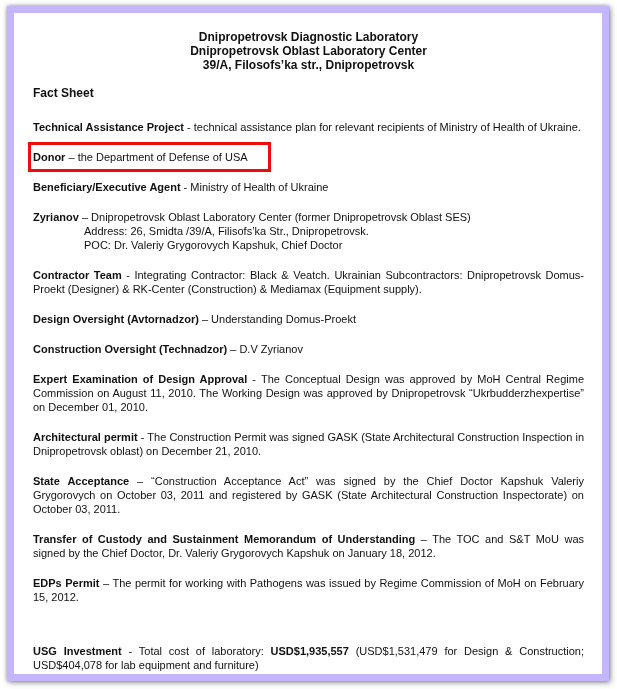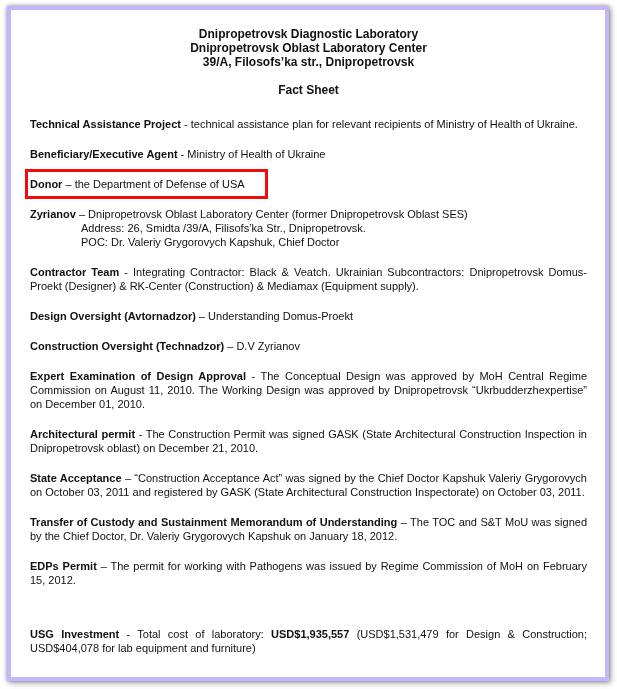--- a/index.html
+++ b/index.html
@@ -17,32 +17,32 @@
     overflow: hidden;
   }
   .page {
     position: absolute;
     left: 7px;
     top: 6px;
     width: 602px;
     height: 675px;
     box-sizing: border-box;
     background: #ffffff;
-    border: 4px solid #c4b5fd;
+    border: 7px solid #c4b5fd;
     box-shadow: 0 0 4px rgba(0,0,0,0.40), 2px 2px 6px rgba(0,0,0,0.30);
     padding: 17px 18px 0 19px;
   }
   .hline {
     text-align: center;
     font-weight: bold;
     font-size: 12px;
     line-height: 14px;
   }
   .title {
-    text-align: center;
+    text-align: left;
     font-weight: bold;
     font-size: 12px;
     line-height: 14px;
     margin-top: 14px;
     margin-bottom: 20px;
   }
   .entry {
     font-size: 11px;
     line-height: 14px;
     text-align: justify;
@@ -74,22 +74,22 @@
 <div class="canvas">
   <div class="page">
     <header>
       <div class="hline">Dnipropetrovsk Diagnostic Laboratory</div>
       <div class="hline">Dnipropetrovsk Oblast Laboratory Center</div>
       <div class="hline">39/A, Filosofs’ka str., Dnipropetrovsk</div>
       <div class="title">Fact Sheet</div>
     </header>
     <main id="entries">
         <div class="entry"><span class="label">Technical Assistance Project</span><span> - </span><span>technical assistance plan for relevant recipients of Ministry of Health of Ukraine.</span></div>
+        <div class="entry highlighted"><span class="red-frame" style="border-color: rgb(238, 12, 12);"></span><span class="label">Donor</span><span> – </span><span>the Department of Defense of USA</span></div>
         <div class="entry"><span class="label">Beneficiary/Executive Agent</span><span> - </span><span>Ministry of Health of Ukraine</span></div>
-        <div class="entry highlighted"><span class="red-frame" style="border-color: rgb(238, 12, 12);"></span><span class="label">Donor</span><span> – </span><span>the Department of Defense of USA</span></div>
         <div class="entry"><span class="label">Zyrianov</span><span> – </span><span>Dnipropetrovsk Oblast Laboratory Center (former Dnipropetrovsk Oblast SES)</span><div class="subline">Address: 26, Smidta /39/A, Filisofs’ka Str., Dnipropetrovsk.</div><div class="subline">POC: Dr. Valeriy Grygorovych Kapshuk, Chief Doctor</div></div>
         <div class="entry"><span class="label">Contractor Team</span><span> - </span><span>Integrating Contractor: Black &amp; Veatch. Ukrainian Subcontractors: Dnipropetrovsk Domus-Proekt (Designer) &amp; RK-Center (Construction) &amp; Mediamax (Equipment supply).</span></div>
         <div class="entry"><span class="label">Design Oversight (Avtornadzor)</span><span> – </span><span>Understanding Domus-Proekt</span></div>
         <div class="entry"><span class="label">Construction Oversight (Technadzor)</span><span> – </span><span>D.V Zyrianov</span></div>
         <div class="entry"><span class="label">Expert Examination of Design Approval</span><span> - </span><span>The Conceptual Design was approved by MoH Central Regime Commission on August 11, 2010. The Working Design was approved by Dnipropetrovsk “Ukrbudderzhexpertise” on December 01, 2010.</span></div>
         <div class="entry"><span class="label">Architectural permit</span><span> - </span><span>The Construction Permit was signed GASK (State Architectural Construction Inspection in Dnipropetrovsk oblast) on December 21, 2010.</span></div>
         <div class="entry"><span class="label">State Acceptance</span><span> – </span><span>“Construction Acceptance Act” was signed by the Chief Doctor Kapshuk Valeriy Grygorovych on October 03, 2011 and registered by GASK (State Architectural Construction Inspectorate) on October 03, 2011.</span></div>
         <div class="entry"><span class="label">Transfer of Custody and Sustainment Memorandum of Understanding</span><span> – </span><span>The TOC and S&amp;T MoU was signed by the Chief Doctor, Dr. Valeriy Grygorovych Kapshuk on January 18, 2012.</span></div>
         <div class="entry"><span class="label">EDPs Permit</span><span> – </span><span>The permit for working with Pathogens was issued by Regime Commission of MoH on February 15, 2012.</span></div>
         <div class="entry extra-space"><span class="label">USG Investment</span><span> - </span><span>Total cost of laboratory: </span><span class="b">USD$1,935,557</span><span> (USD$1,531,479 for Design &amp; Construction; USD$404,078 for lab equipment and furniture)</span></div>

